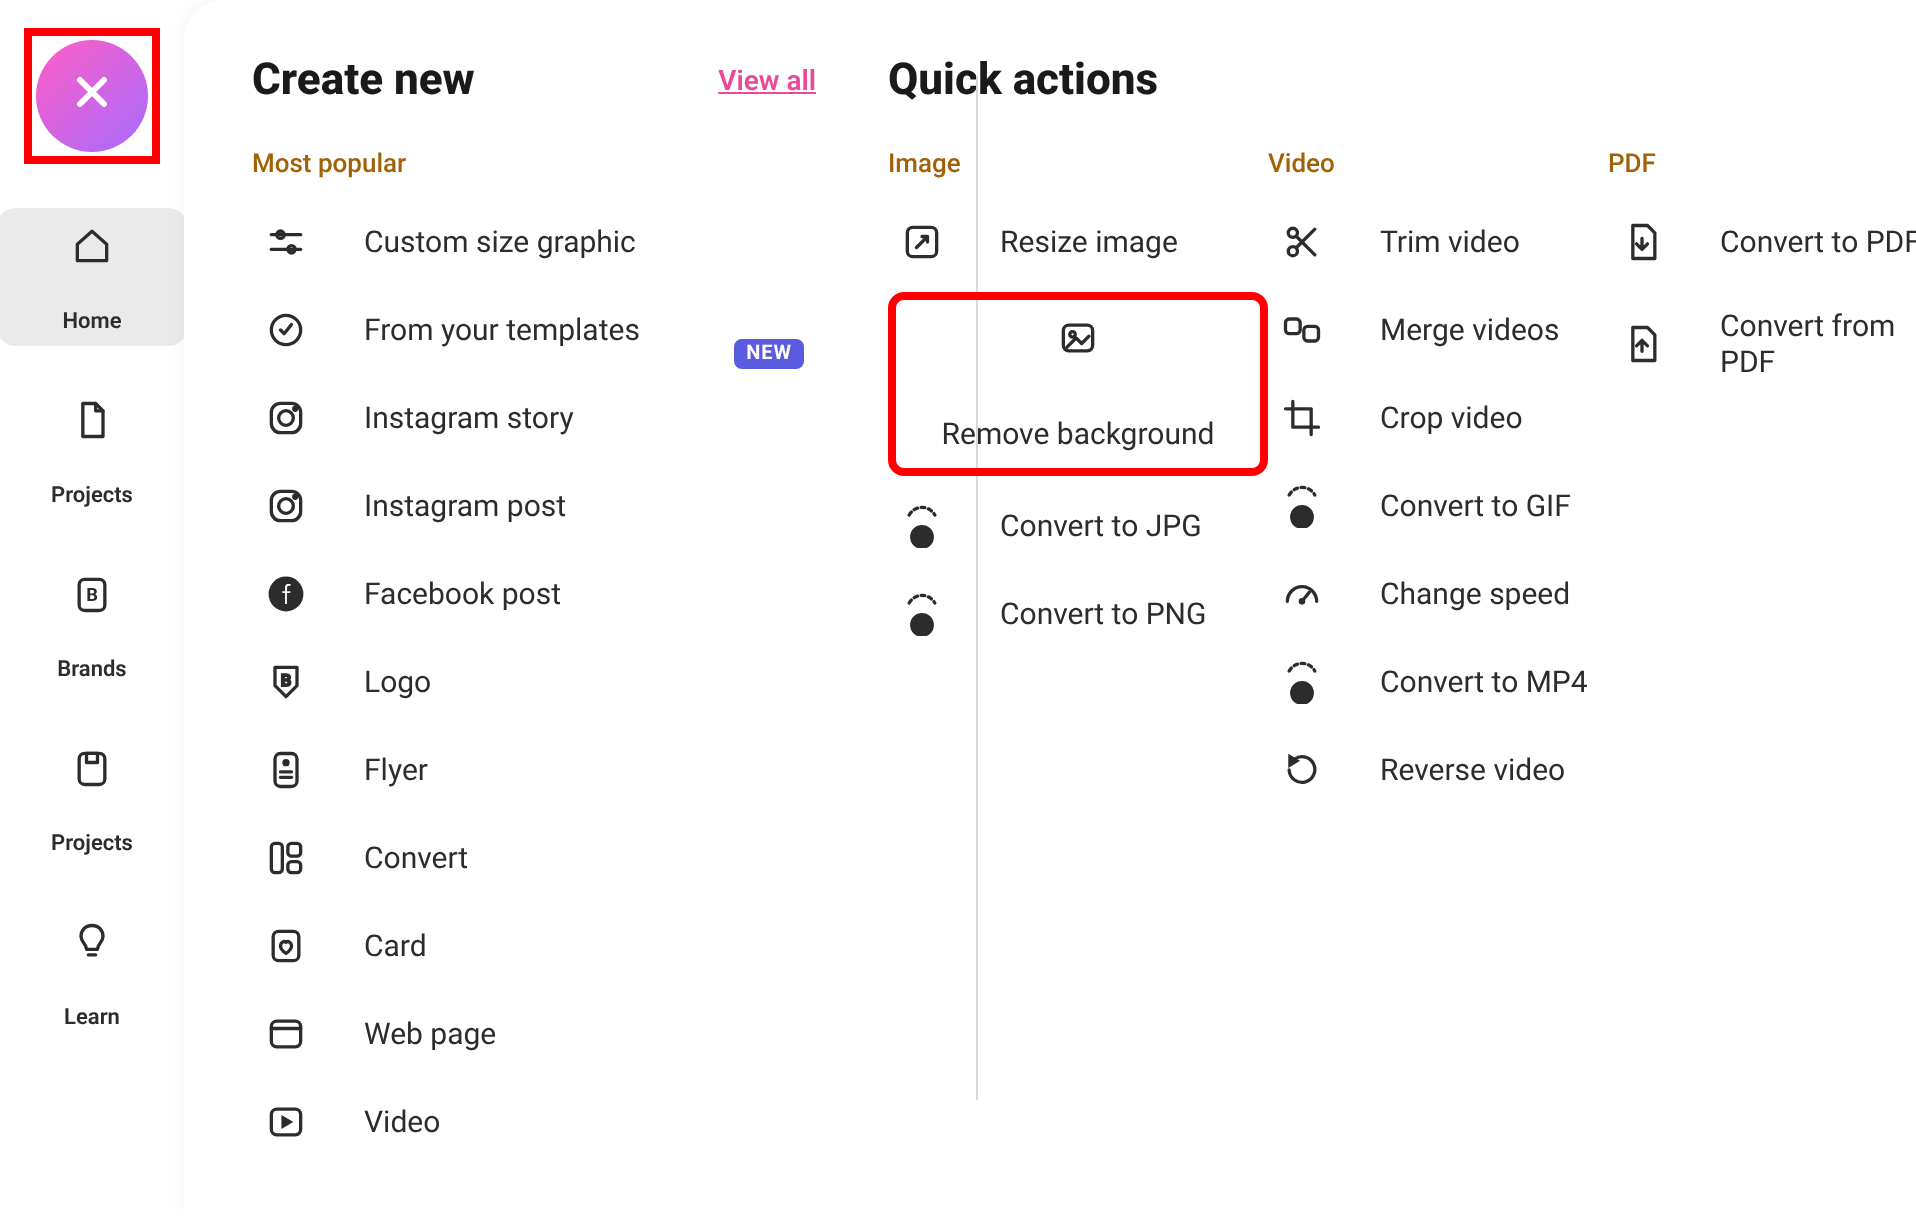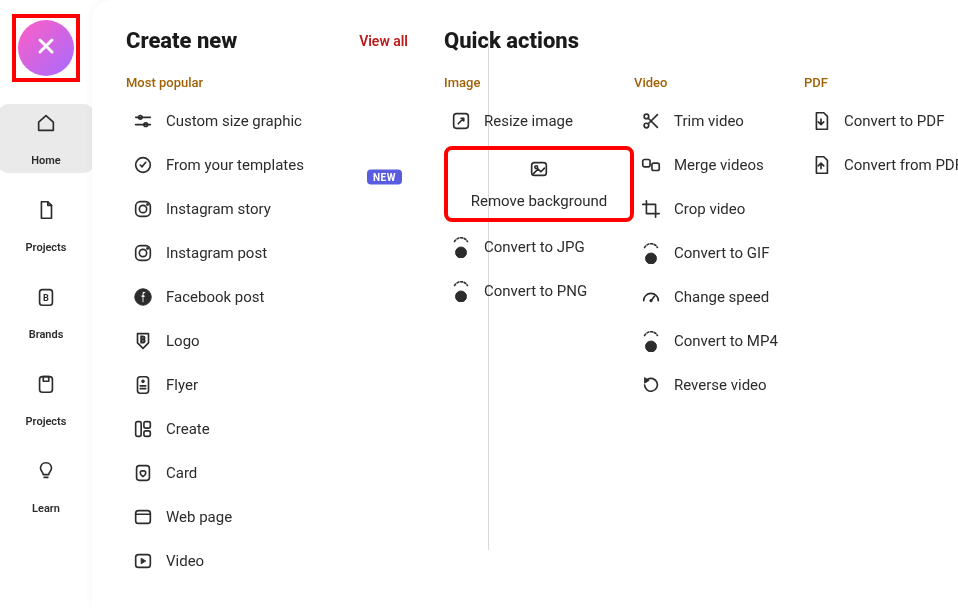--- a/index.html
+++ b/index.html
@@ -85,37 +85,38 @@
     align-items:center;
     justify-content:space-between;
     margin-bottom: 22px;
   }
   .heading {
     font-size: 22px;
     font-weight: 800;
     color: #1a1a1a;
   }
   .view-all {
-    color: #b91c1c;
+    color: #ec4899;
     font-size: 14px;
     font-weight: 600;
     cursor: pointer;
+    text-decoration: underline;
   }
   .subheading {
     font-size: 13px;
     color: #a16207;
     margin-bottom: 12px;
     font-weight: 500;
   }
 
   .item-list { display:flex; flex-direction:column; gap:6px; }
   .item {
     display:flex;
     align-items:center;
-    gap:12px;
+    gap:28px;
     padding:8px 6px;
     border-radius:8px;
     cursor:pointer;
     position:relative;
   }
   .item .icon {
     width:22px;
     height:22px;
     display:flex;
     align-items:center;
@@ -313,21 +314,21 @@
         </div>
 
         <div class="item">
           <span class="icon">
             <svg viewBox="0 0 24 24">
                 <rect class="stk" x="4" y="4" width="6" height="16" rx="2"></rect>
                 <rect class="stk" x="13" y="4" width="7" height="7" rx="2"></rect>
                 <rect class="stk" x="13" y="14" width="7" height="6" rx="2"></rect>
               </svg>
           </span>
-          <span class="label">Create</span>
+          <span class="label">Convert</span>
         </div>
 
         <div class="item">
           <span class="icon">
             <svg viewBox="0 0 24 24">
                 <rect class="stk" x="5" y="4" width="14" height="16" rx="3"></rect>
                 <path class="stk" d="M9 12 C9 10 11 9 12 10 C13 9 15 10 15 12 C15 14 12 16 12 16 C12 16 9 14 9 12 Z"></path>
               </svg>
           </span>
           <span class="label">Card</span>

